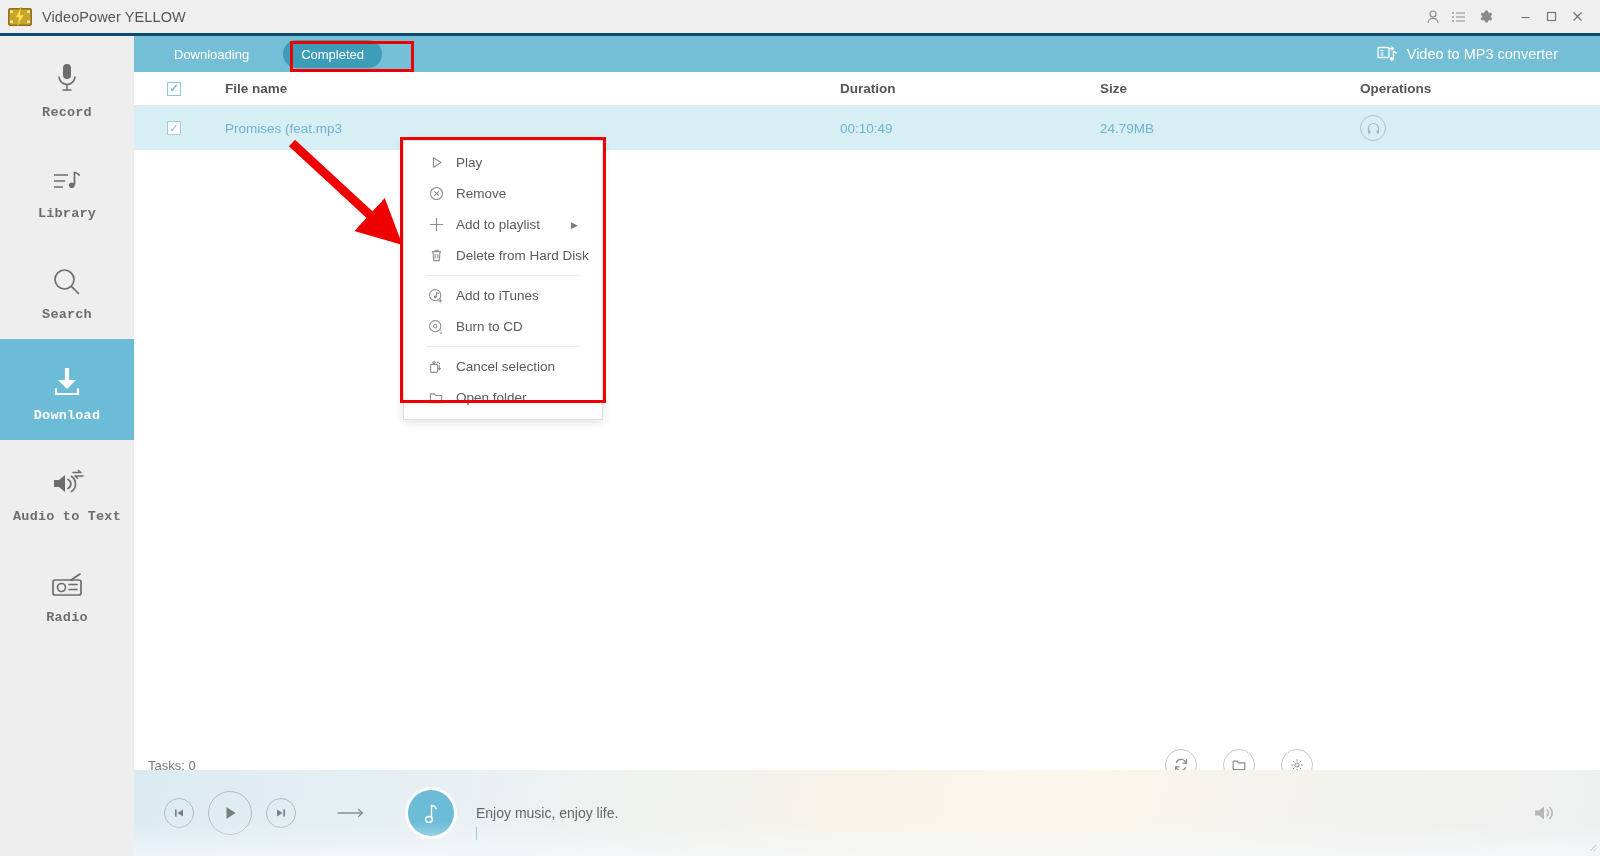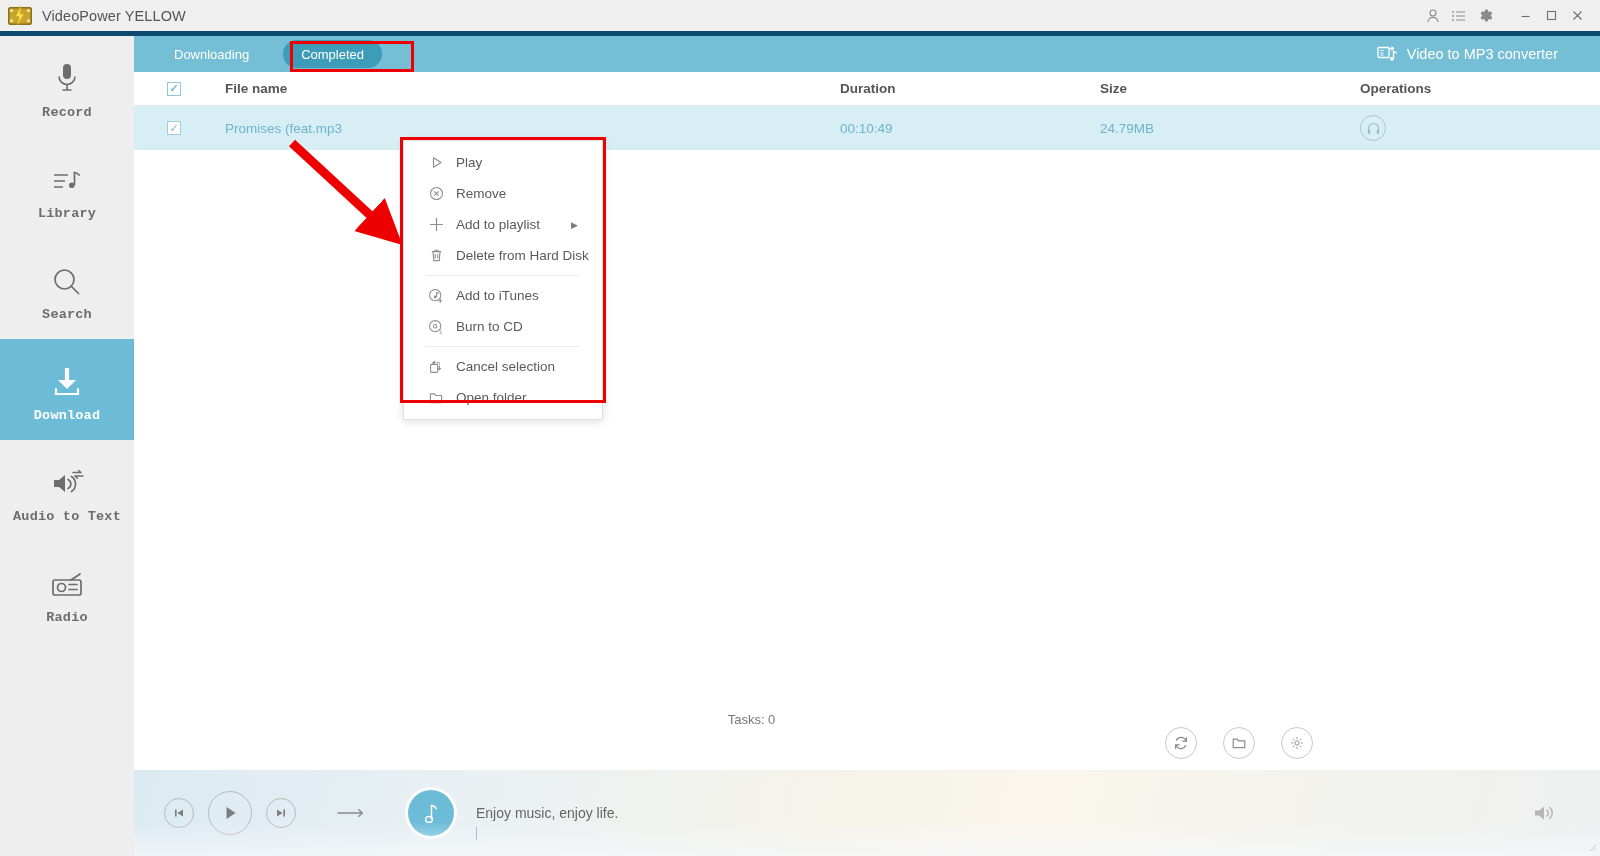--- a/index.html
+++ b/index.html
@@ -8,21 +8,21 @@
     width: 1600px; height: 856px;
     font-family: "Liberation Sans", sans-serif;
     overflow: hidden; background: #fff;
   }
   #app { position: relative; width: 1600px; height: 856px; }
 
   
   .titlebar {
     position: absolute; top: 0; left: 0; width: 1600px; height: 36px;
     background: #efefef; display: flex; align-items: center;
-    border-bottom: 5px solid #0c4a6e;
+    border-bottom: 3px solid #0c4a6e;
   }
   .app-logo {
     width: 24px; height: 22px; margin-left: 8px; position: relative; flex: 0 0 auto;
   }
   .app-logo .reel {
     position: absolute; left: 0; top: 2px; width: 24px; height: 18px;
     background: #c8a227; border: 1px solid #8d7318; border-radius: 2px;
   }
   .app-title {
     margin-left: 10px; font-size: 14.5px; color: #555; letter-spacing: .1px;
@@ -98,22 +98,22 @@
   }
   .row .cb { border-color: #9fcfe1; }
   .ops-btn {
     width: 26px; height: 26px; border-radius: 50%; border: 1px solid #a9c6d2;
     display: flex; align-items: center; justify-content: center;
     color: #9fb9c4; cursor: pointer;
   }
 
   
   .statusbar {
-    position: absolute; left: 134px; top: 712px; width: 1221px; height: 58px;
-    background: #ffffff; display: flex; align-items: center; flex-direction: column;
+    position: absolute; left: 134px; top: 736px; width: 1221px; height: 58px;
+    background: #ffffff; display: flex; align-items: center;
   }
   .tasks { margin-left: 14px; color: #777; font-size: 13px; }
   .sb-actions { margin-left: auto; margin-right: 42px; display: flex; gap: 26px; }
   .circ-btn {
     width: 32px; height: 32px; border-radius: 50%; border: 1px solid #c9c9c9;
     display: flex; align-items: center; justify-content: center; color: #8b8b8b; cursor: pointer;
   }
 
   
   .player {

